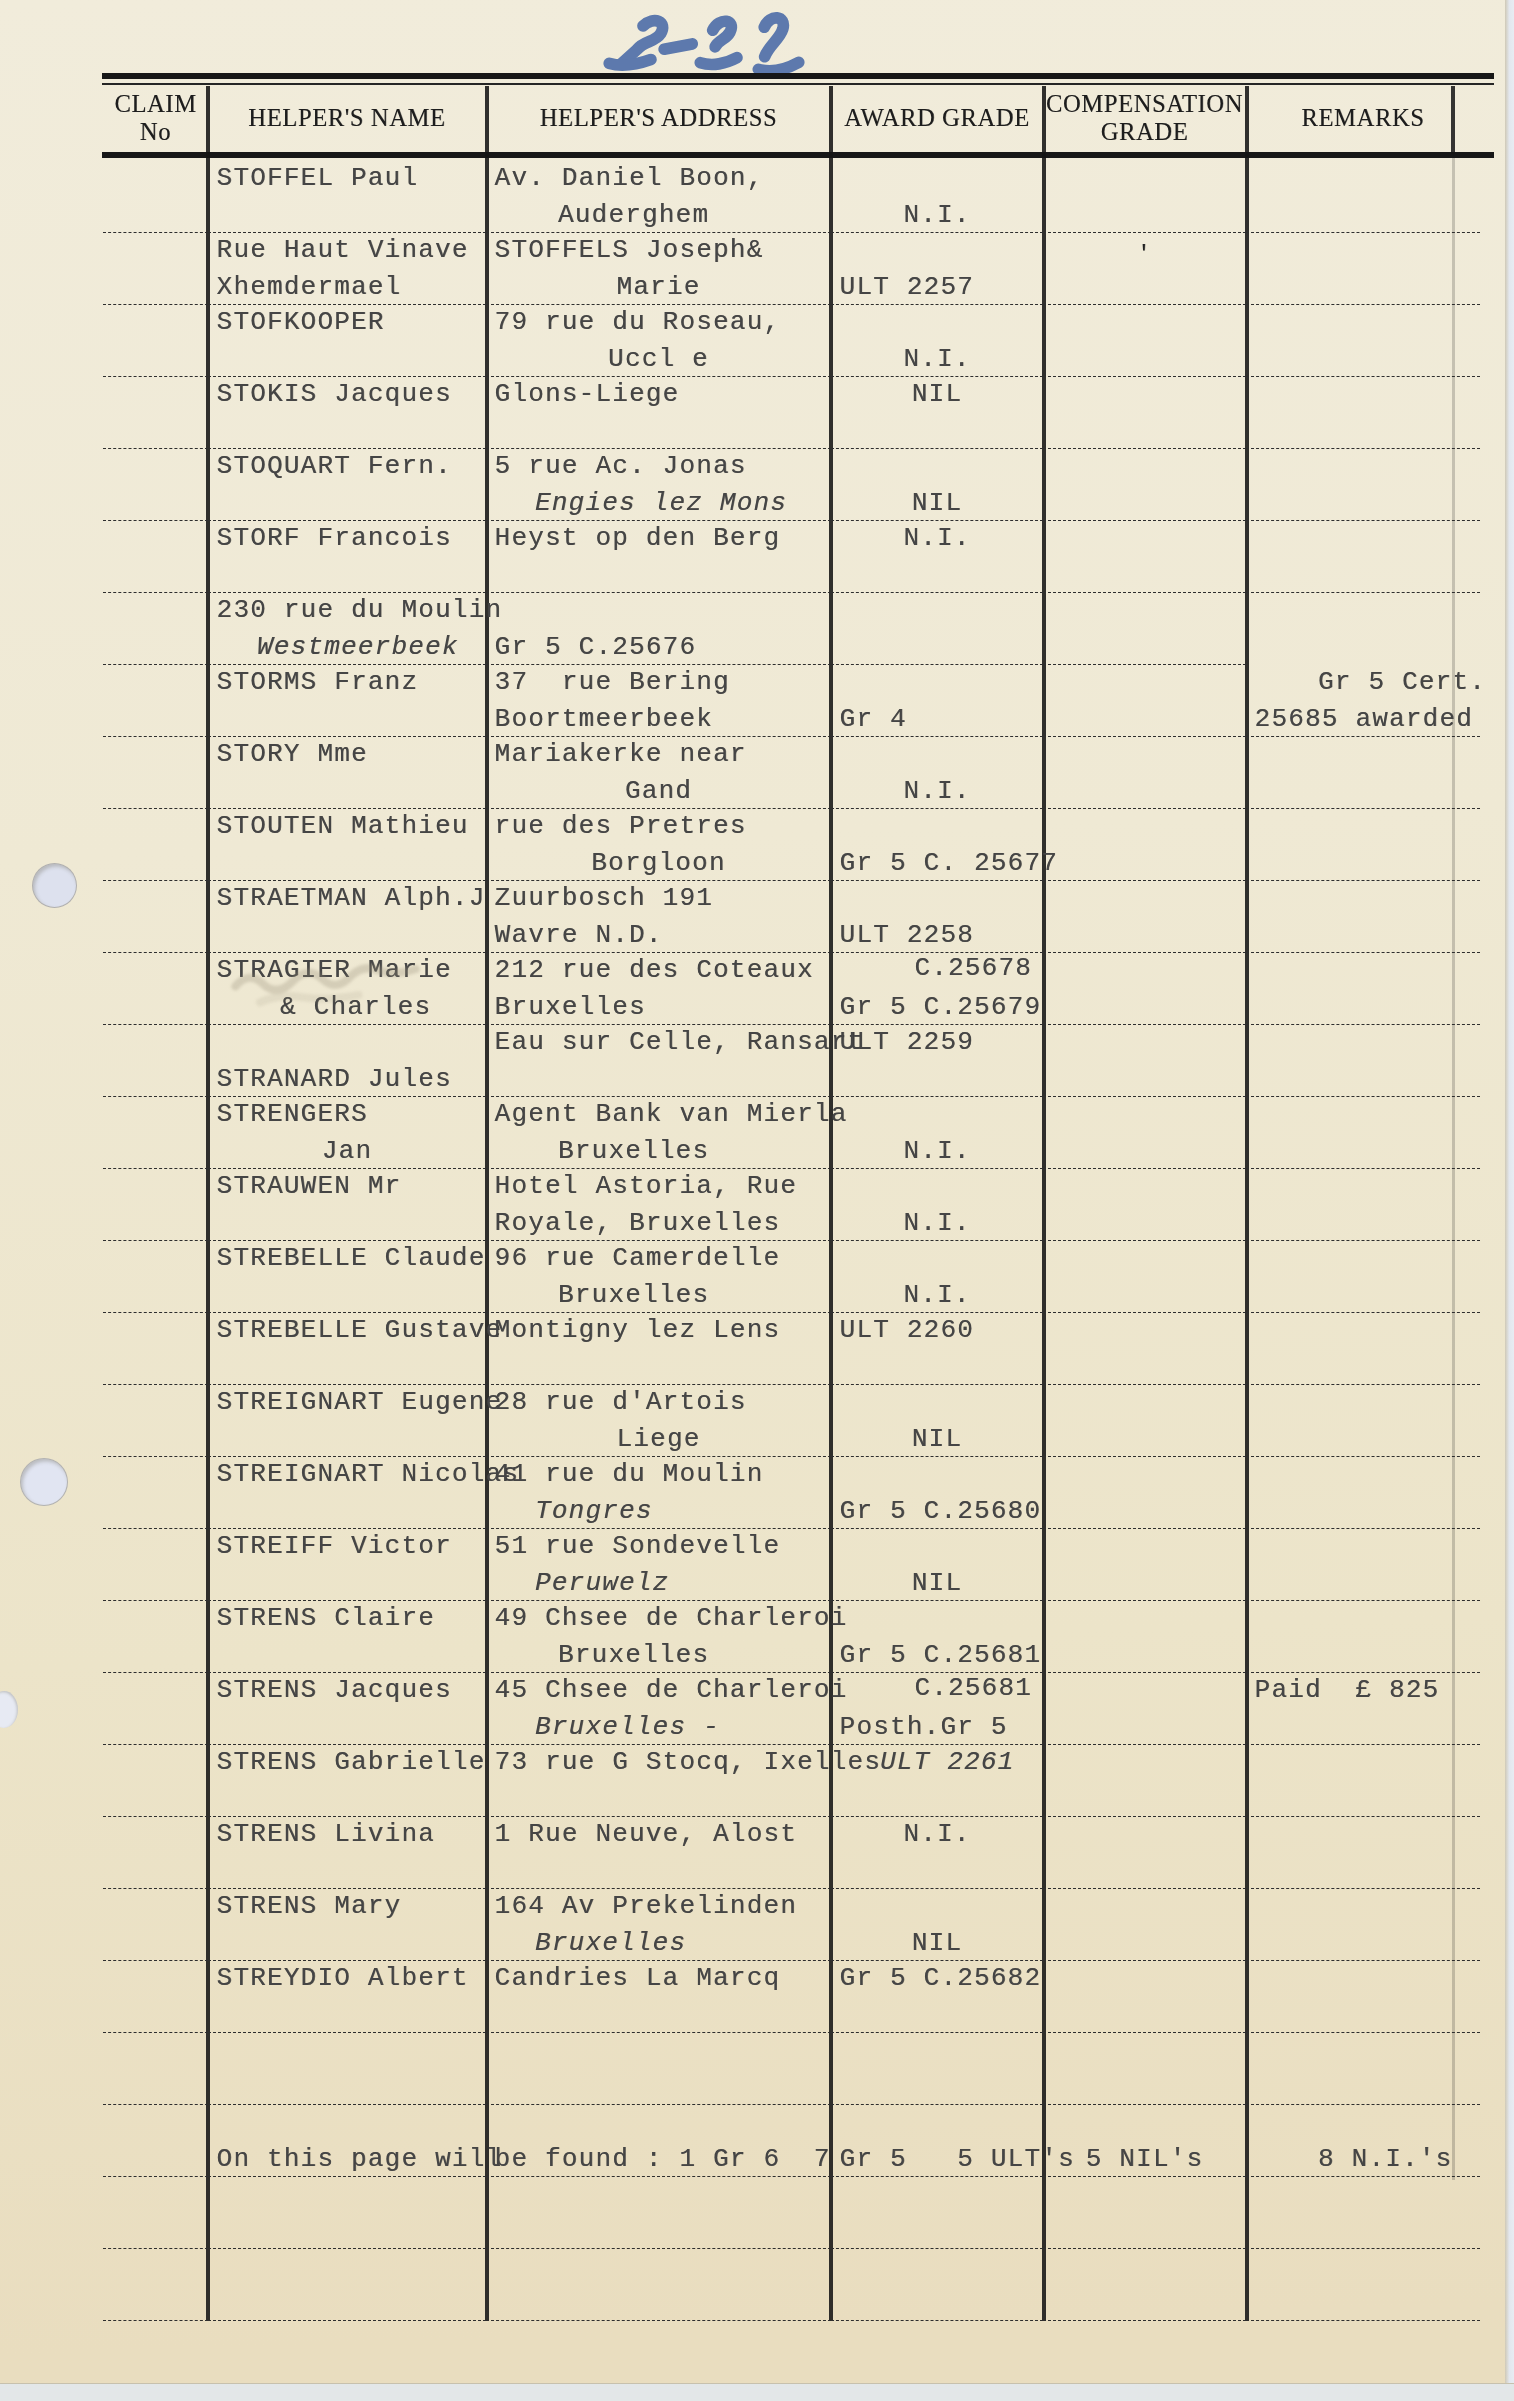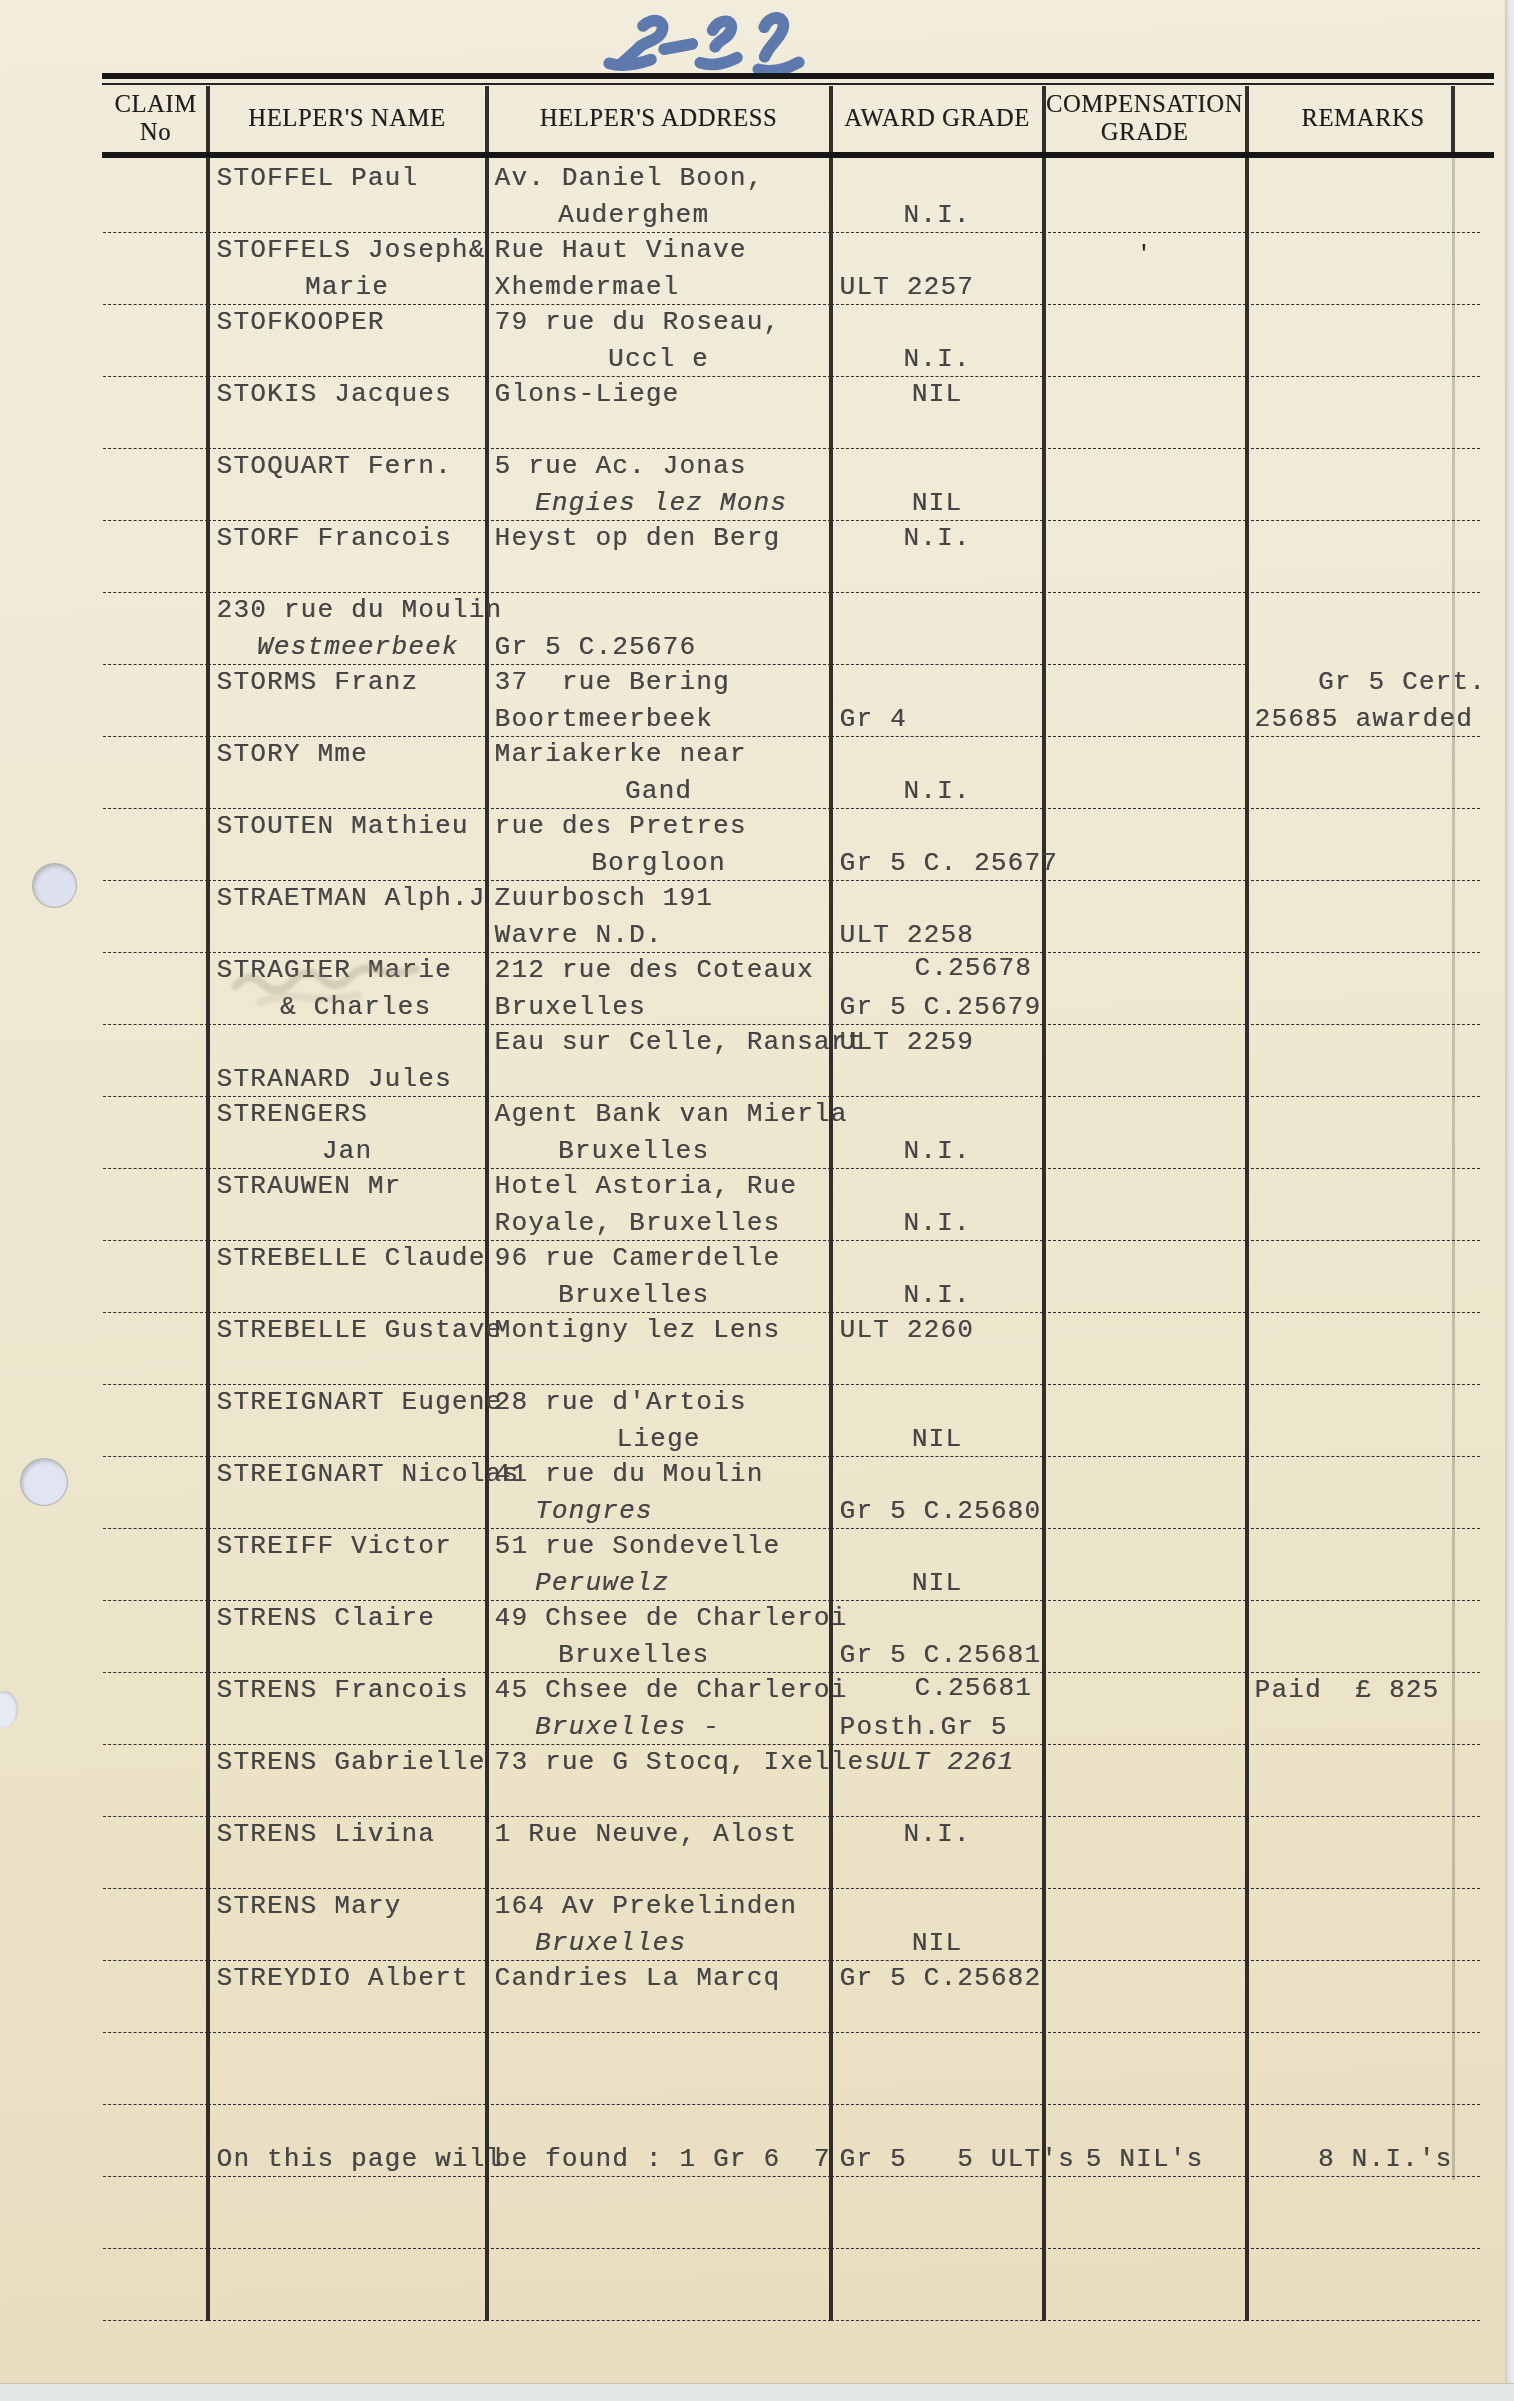--- a/index.html
+++ b/index.html
@@ -130,28 +130,28 @@
       <div class="tcell col-remarks">
         <div class="ln "></div>
         <div class="ln "></div>
       </div>
     </div>
     <div class="trow">
       <div class="tcell col-claim">
         <div class="ln "></div>
         <div class="ln "></div>
       </div>
+      <div class="tcell col-address">
+        <div class="ln al-l"><span>Rue Haut Vinave</span></div>
+        <div class="ln al-l"><span>Xhemdermael</span></div>
+      </div>
       <div class="tcell col-name">
         <div class="ln al-l"><span>STOFFELS Joseph&amp;</span></div>
         <div class="ln al-c"><span>Marie</span></div>
       </div>
-      <div class="tcell col-address">
-        <div class="ln al-l"><span>Rue Haut Vinave</span></div>
-        <div class="ln al-l"><span>Xhemdermael</span></div>
-      </div>
       <div class="tcell col-award">
         <div class="ln "></div>
         <div class="ln al-l"><span>ULT 2257</span></div>
       </div>
       <div class="tcell col-comp">
         <div class="ln al-c"><span class="comp-mark">'</span></div>
         <div class="ln "></div>
       </div>
       <div class="tcell col-remarks">
         <div class="ln "></div>
@@ -647,21 +647,21 @@
         <div class="ln "></div>
         <div class="ln "></div>
       </div>
     </div>
     <div class="trow">
       <div class="tcell col-claim">
         <div class="ln "></div>
         <div class="ln "></div>
       </div>
       <div class="tcell col-name">
-        <div class="ln al-l"><span>STRENS Francois</span></div>
+        <div class="ln al-l"><span>STRENS Jacques</span></div>
         <div class="ln "></div>
       </div>
       <div class="tcell col-address">
         <div class="ln al-l"><span>45 Chsee de Charleroi</span></div>
         <div class="ln al-i"><span>Bruxelles -</span></div>
       </div>
       <div class="tcell col-award">
         <div class="ln al-r"><span>C.25681</span></div>
         <div class="ln al-l"><span>Posth.Gr 5</span></div>
       </div>

